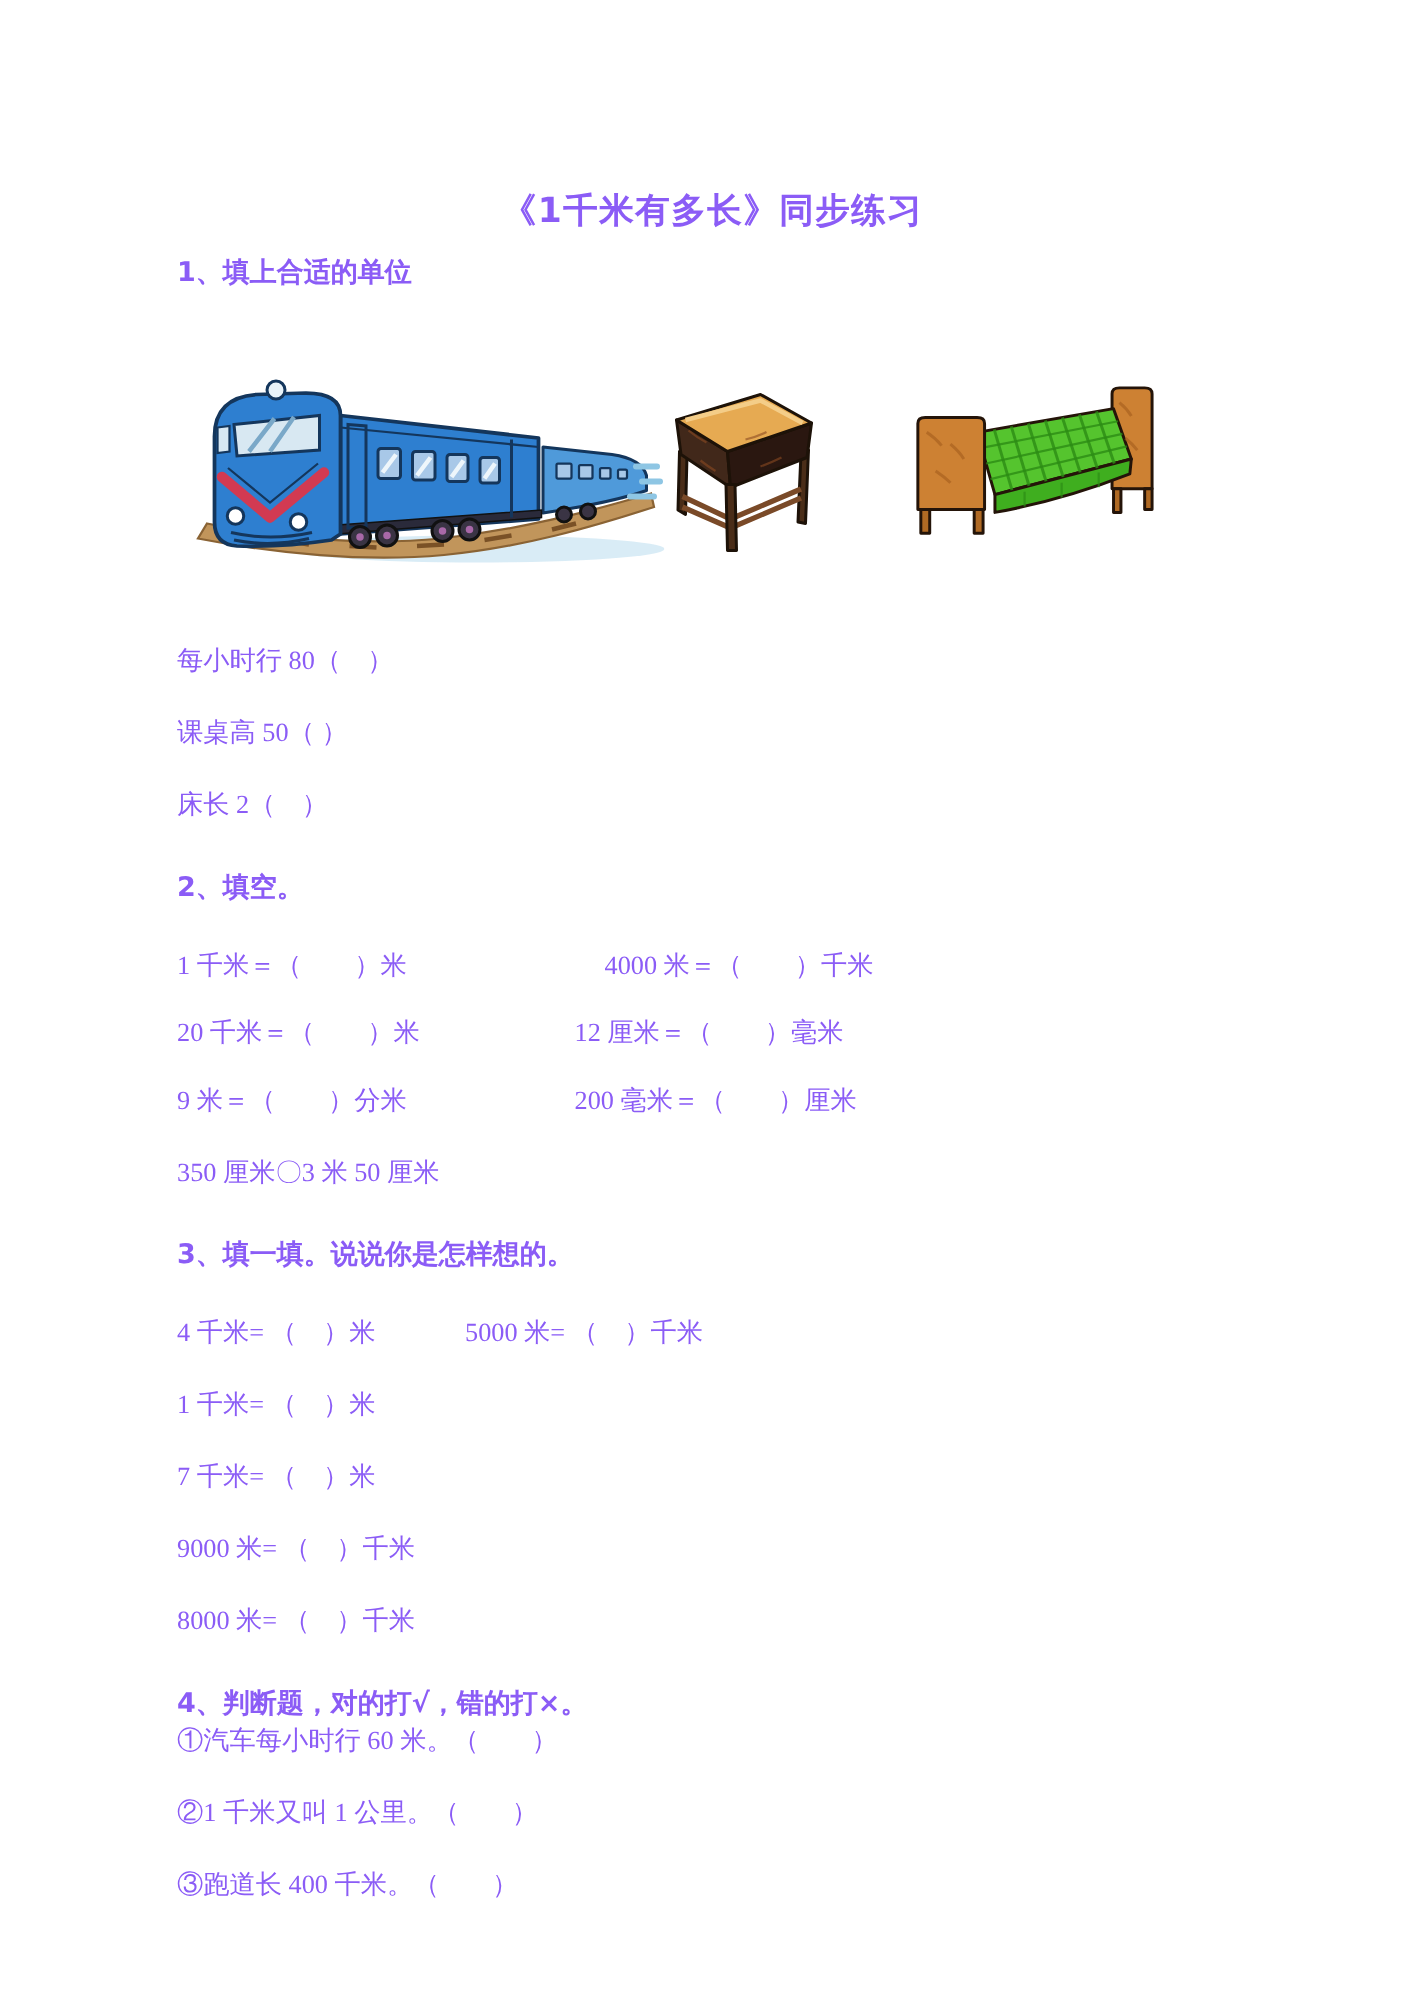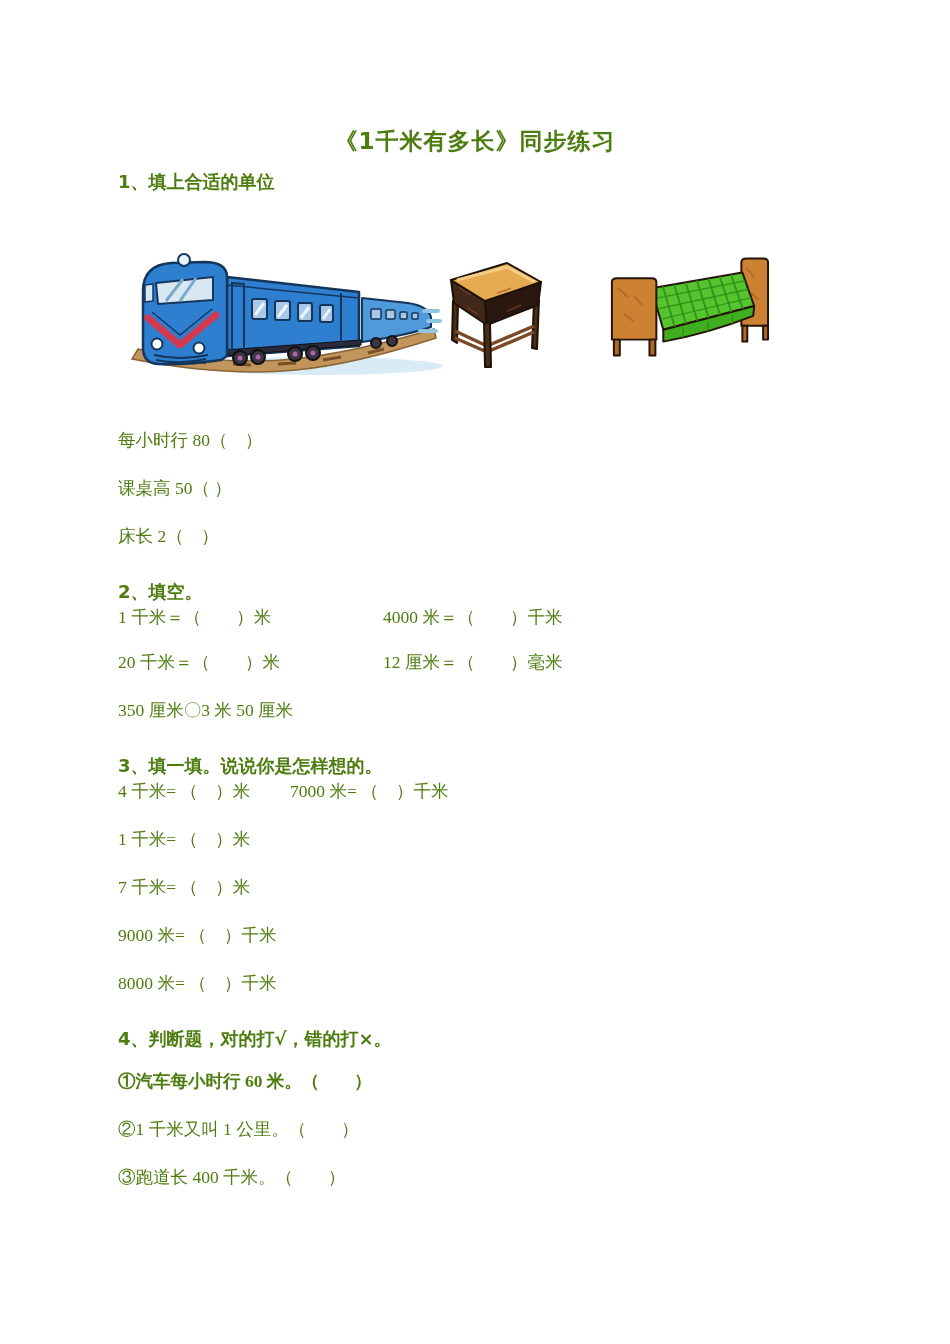--- a/index.html
+++ b/index.html
@@ -2,21 +2,21 @@
 <html><head>
 <meta charset="utf-8">
 <style>
   html,body{margin:0;padding:0;background:#ffffff;}
   .page{
     position:relative;
     width:950px;height:1344px;
     background:#ffffff;
     overflow:hidden;
     font-family:"Liberation Serif","DejaVu Serif",serif;
-    color:#4d7c0f;
+    color:#8b5cf6;
   }
   .title{
     margin:126px 0 0 0;
     text-align:center;
     font-size:23px;
     line-height:30px;
     font-weight:bold;
     font-family:"DejaVu Sans","Liberation Sans",sans-serif;
     letter-spacing:1px;
   }
@@ -44,22 +44,22 @@
     white-space:pre-wrap;
   }
   .line.gap-lg{margin-top:52px;}
   .rowflex{
     display:flex;
     margin:25px 0 0 118px;
     font-size:17.5px;
     line-height:20px;
     white-space:pre-wrap;
   }
-  .rowflex.after-heading{margin-top:3px;}
-  .line.after-heading{margin-top:20px;font-weight:bold;}
+  .rowflex.after-heading{margin-top:29px;gap:20px;}
+  .line.after-heading{margin-top:2px;}
   .rowflex .c1{width:265px;flex:0 0 265px;}
   .rowflex .c1n{width:172px;flex:0 0 172px;}
 </style>
 </head>
 <body>
 
 <div class="page">
 
   <div class="title">《1千米有多长》同步练习</div>
 
@@ -170,27 +170,31 @@
   <div class="heading">2、填空。</div>
 
   <div class="rowflex after-heading">
     <span class="c1">1 千米＝（　　）米</span>
     <span>4000 米＝（　　）千米</span>
   </div>
   <div class="rowflex">
     <span class="c1">20 千米＝（　　）米</span>
     <span>12 厘米＝（　　）毫米</span>
   </div>
+  <div class="rowflex">
+    <span class="c1">9 米＝（　　）分米</span>
+    <span>200 毫米＝（　　）厘米</span>
+  </div>
   <p class="line">350 厘米〇3 米 50 厘米</p>
 
   <div class="heading">3、填一填。说说你是怎样想的。</div>
 
   <div class="rowflex after-heading">
     <span class="c1n">4 千米= （　）米</span>
-    <span>7000 米= （　）千米</span>
+    <span>5000 米= （　）千米</span>
   </div>
   <p class="line">1 千米= （　）米</p>
   <p class="line">7 千米= （　）米</p>
   <p class="line">9000 米= （　）千米</p>
   <p class="line">8000 米= （　）千米</p>
 
   <div class="heading">4、判断题，对的打√，错的打×。</div>
 
   <p class="line after-heading">①汽车每小时行 60 米。（　　）</p>
   <p class="line">②1 千米又叫 1 公里。（　　）</p>

